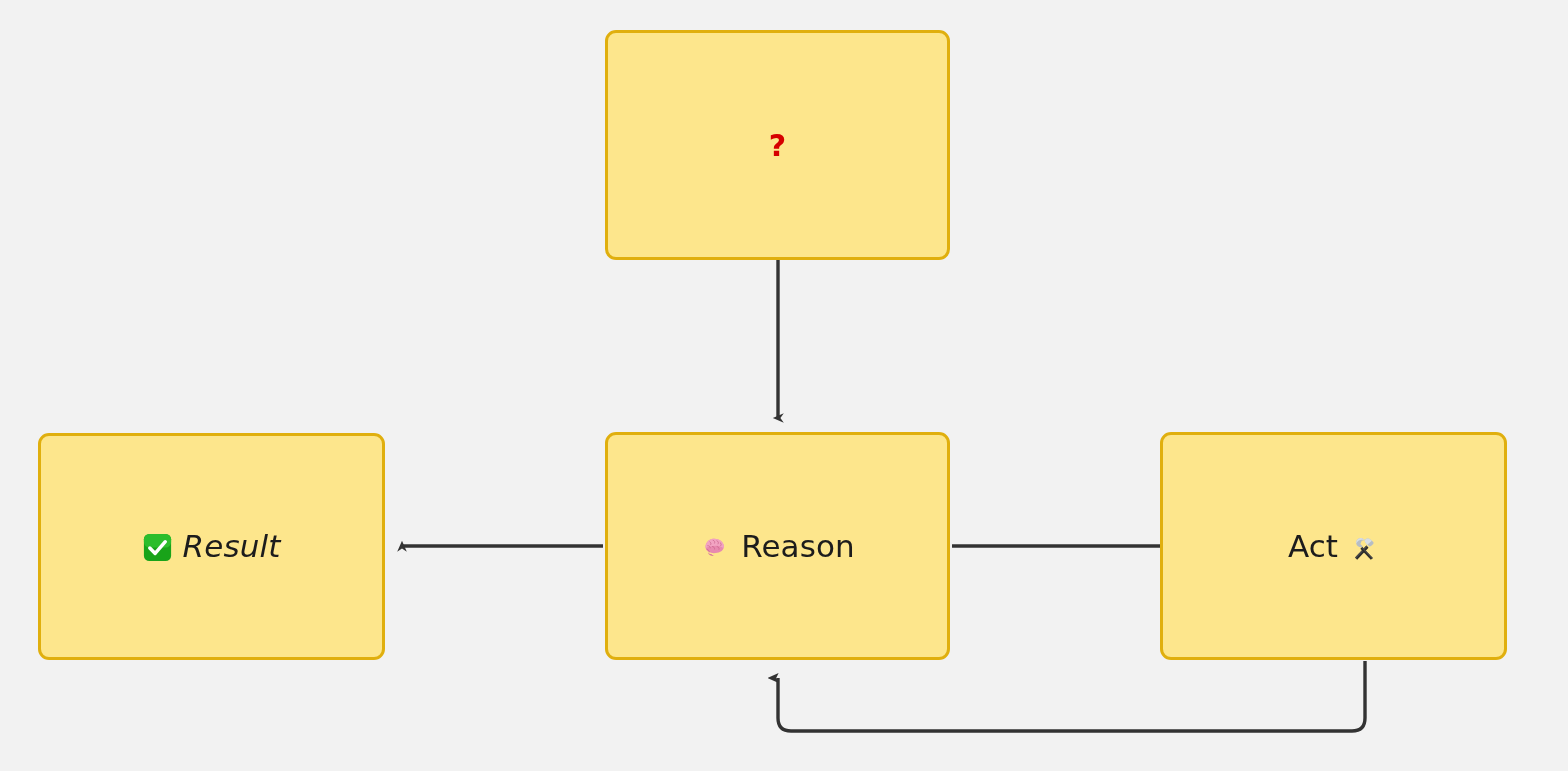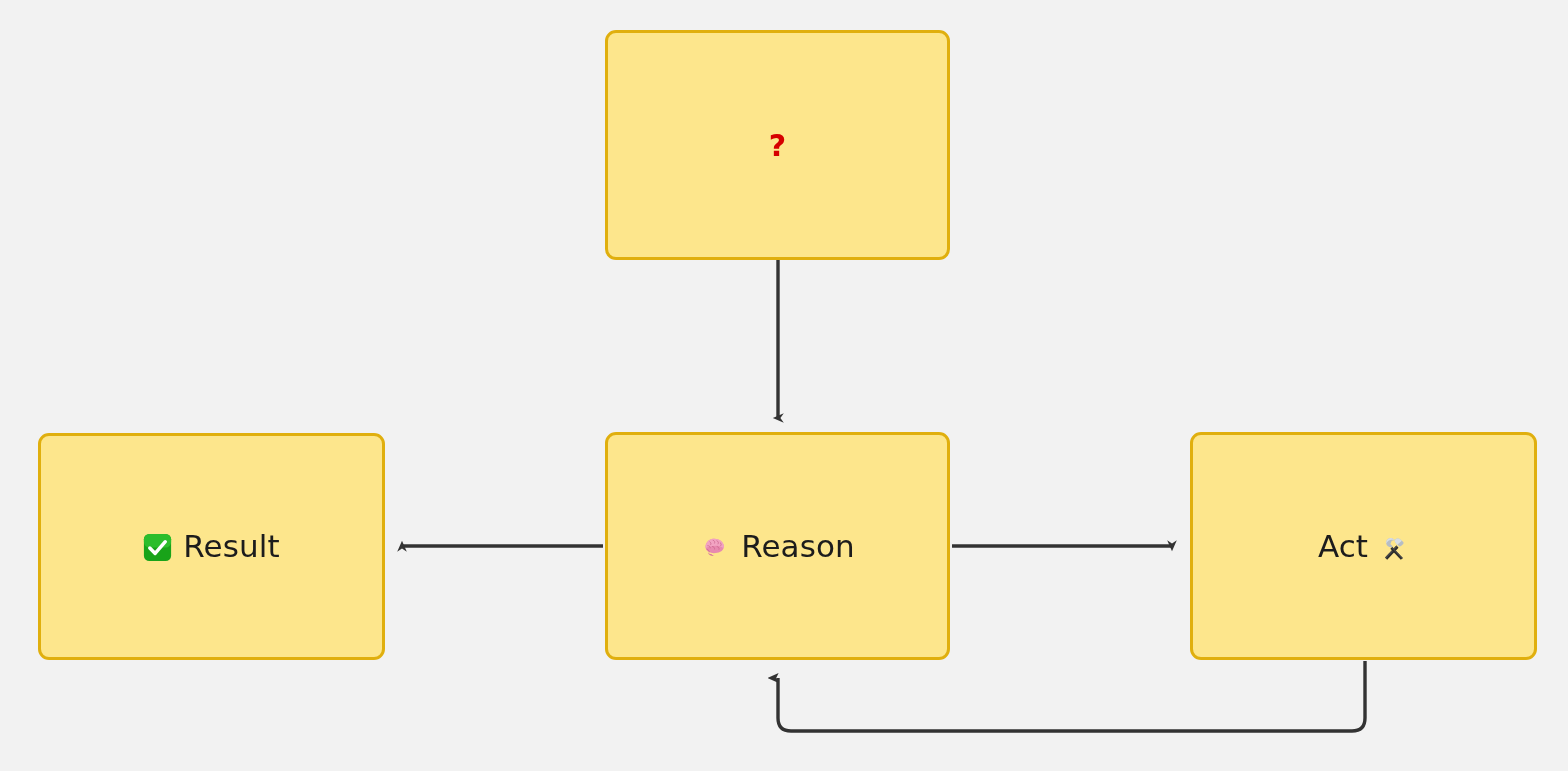--- a/index.html
+++ b/index.html
@@ -82,22 +82,22 @@
   .emoji-tools {
     width: 30px;
     height: 30px;
     position: relative;
     top: 2px;
   }
 
   
   #node-user-query { left: 605px;  top: 30px;  width: 345px; height: 230px; }
   #node-reason     { left: 605px;  top: 432px; width: 345px; height: 228px; justify-content: center; }
-  #node-result     { left: 38px;   top: 433px; width: 347px; height: 227px; }
-  #node-act        { left: 1190px; top: 432px; width: 347px; height: 228px; }
+  #node-result     { left: 38px;   top: 433px; width: 347px; height: 227px; font-style: italic; }
+  #node-act        { left: 1160px; top: 432px; width: 347px; height: 228px; }
 </style>
 </head>
 <body>
 
 <div id="diagram-canvas">
 
   <svg id="edge-layer" viewBox="0 0 1568 771" width="1568" height="771" xmlns="http://www.w3.org/2000/svg">
     <defs>
 
       <marker id="arrow-v-down" markerWidth="14" markerHeight="14" refX="5.2" refY="6" orient="auto" markerUnits="userSpaceOnUse">

